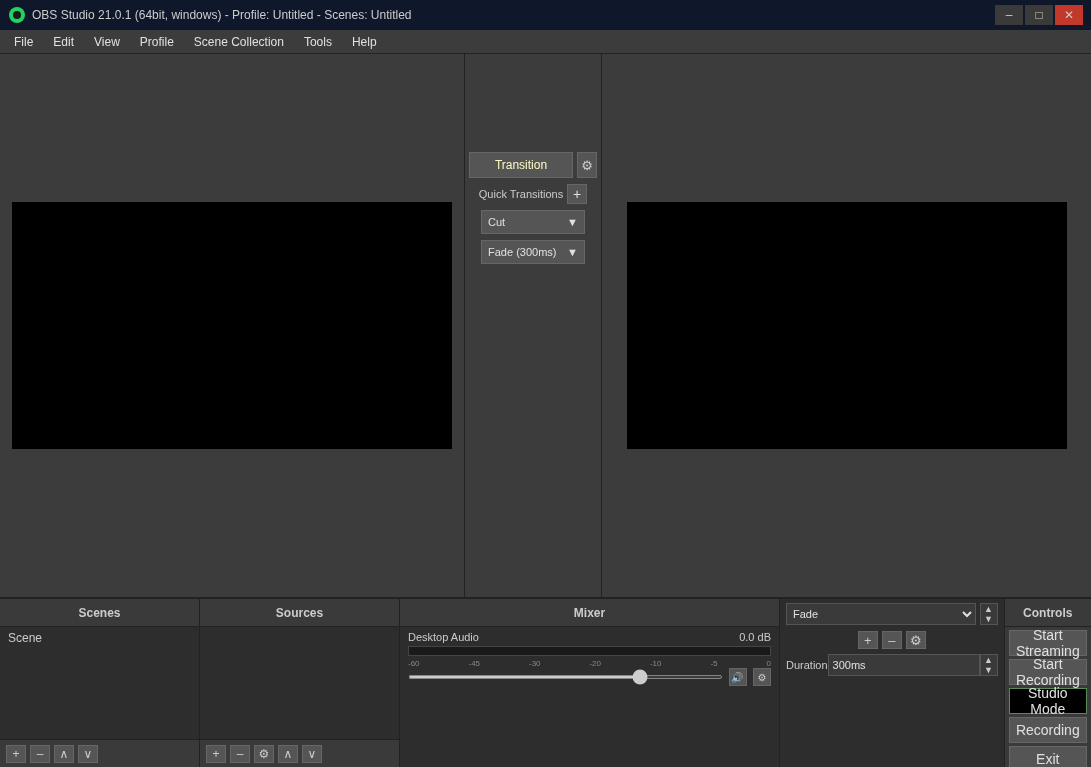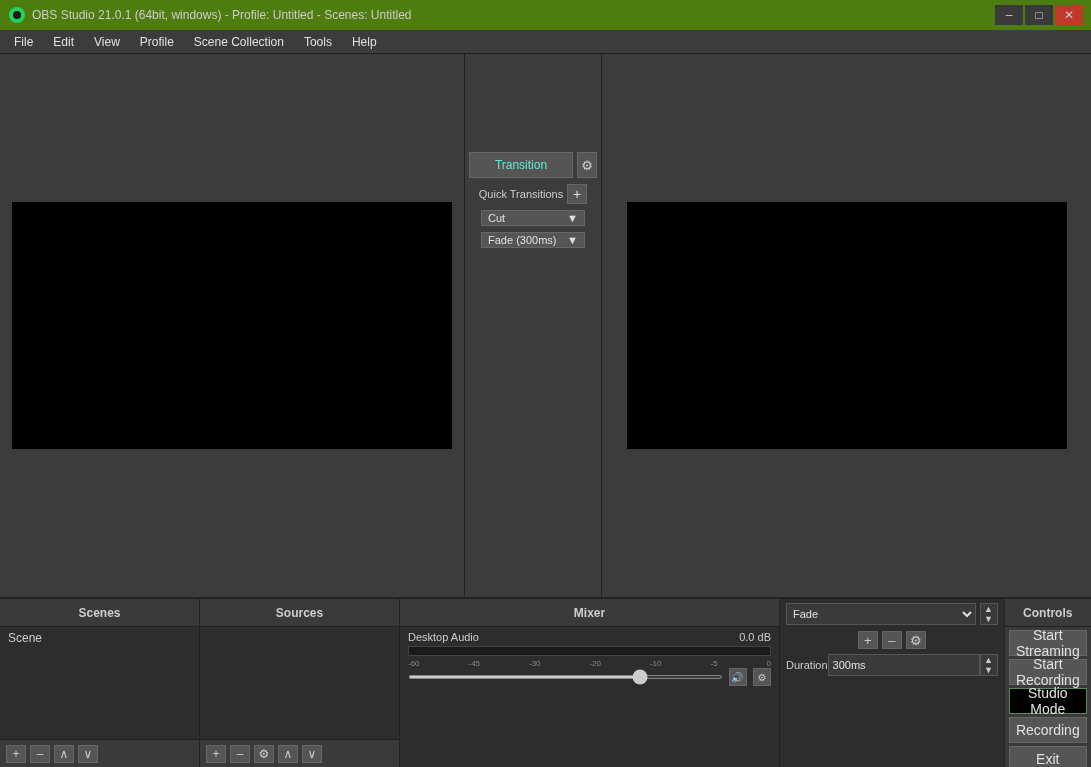--- a/index.html
+++ b/index.html
@@ -11,21 +11,21 @@
       font-size: 12px;
       color: #e0e0e0;
       overflow: hidden;
       user-select: none;
     }
 
     
     #titlebar {
       width: 100%;
       height: 30px;
-      background: #4d7c0f;
+      background: #0f172a;
       display: flex;
       align-items: center;
       justify-content: space-between;
       padding: 0 8px;
     }
     #titlebar-left {
       display: flex;
       align-items: center;
       gap: 6px;
     }
@@ -109,21 +109,21 @@
       align-items: center;
       padding: 8px 4px;
       background: #3c3c3c;
       gap: 6px;
     }
     .transition-btn {
       width: 104px;
       height: 26px;
       background: #555;
       border: 1px solid #666;
-      color: #5eead4;
+      color: #fef9c3;
       font-size: 12px;
       cursor: pointer;
       display: flex;
       align-items: center;
       justify-content: center;
     }
     .transition-row {
       display: flex;
       align-items: center;
       gap: 4px;
@@ -142,21 +142,21 @@
       color: #e0e0e0;
       font-size: 14px;
       cursor: pointer;
       display: flex;
       align-items: center;
       justify-content: center;
       line-height: 1;
     }
     .dropdown-btn {
       width: 104px;
-      height: 16px;
+      height: 24px;
       background: #555;
       border: 1px solid #666;
       color: #e0e0e0;
       font-size: 11px;
       cursor: pointer;
       display: flex;
       align-items: center;
       justify-content: space-between;
       padding: 0 6px;
     }

